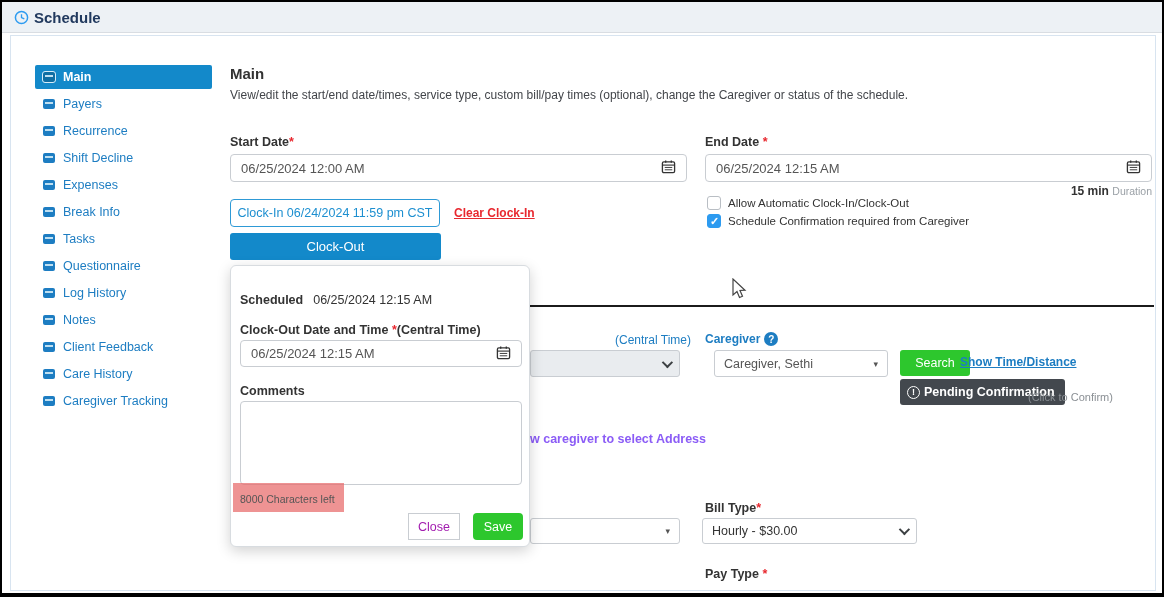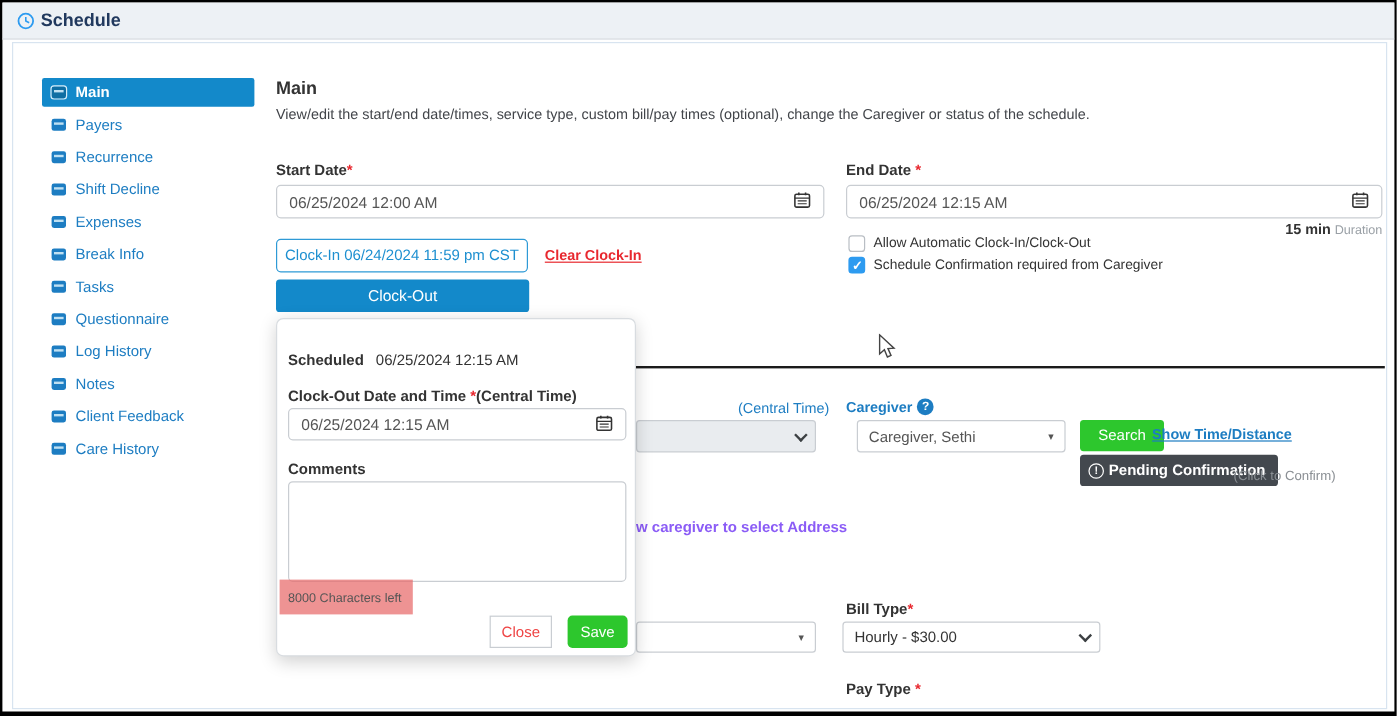--- a/index.html
+++ b/index.html
@@ -83,21 +83,21 @@
   .modal .sched-row { position:absolute; left:9px; top:27px; font-size:12.5px; color:#333; }
   .modal .sched-row b { margin-right:10px;text-align:right; }
   .modal .co-label { position:absolute; left:9px; top:57px; font-size:12.5px; font-weight:bold; color:#333; }
   .modal .m-input { left:9px; top:74px; width:282px; height:27px; }
   .modal .comments-label { position:absolute; left:9px; top:118px; font-size:12.5px; font-weight:bold; color:#333; }
   .modal textarea { position:absolute; left:9px; top:135px; width:282px; height:84px; border:1px solid #c9cdd2; border-radius:4px;
                     resize:none; font-family:"Liberation Sans", sans-serif; }
   .highlight { position:absolute; left:2px; top:217px; width:111px; height:29px; background:rgba(232,106,106,.72); z-index:2; }
   .chars-left { position:absolute; left:9px; top:227px; font-size:10.5px; color:#555; z-index:3; }
   .close-btn { position:absolute; left:177px; top:247px; width:52px; height:27px; background:#fff; border:1px solid #c9cdd2;
-               border-radius:0; color:#ef4444; font-size:12.5px; cursor:pointer; }
+               border-radius:0; color:#a21caf; font-size:12.5px; cursor:pointer; }
   .save-btn { position:absolute; left:242px; top:247px; width:50px; height:27px; background:#2dc72d; border:none;
               border-radius:4px; color:#fff; font-size:12.5px; cursor:pointer; }
 
   .cursor { position:absolute; left:730px; top:276px; z-index:9; }
 </style>
 </head>
 <body>
 
 <div id="frame">
 
@@ -154,20 +154,24 @@
         <span class="sq"></span>
         <span>Notes</span>
       </div>
     <div class="side-item">
         <span class="sq"></span>
         <span>Client Feedback</span>
       </div>
     <div class="side-item">
         <span class="sq"></span>
         <span>Care History</span>
+      </div>
+    <div class="side-item">
+        <span class="sq"></span>
+        <span>Caregiver Tracking</span>
       </div>
   </div>
 
   <div class="h-main">Main</div>
   <div class="desc">View/edit the start/end date/times, service type, custom bill/pay times (optional), change the Caregiver or status of the schedule.</div>
 
   <div class="field-label" style="left:228px; top:133px;"><span>Start Date</span><span class="req">*</span></div>
   <div class="input-box" style="left:228px; top:152px; width:457px;">
     <span>06/25/2024 12:00 AM</span>
     <span class="cal"><svg width="15" height="15" viewBox="0 0 16 16">

